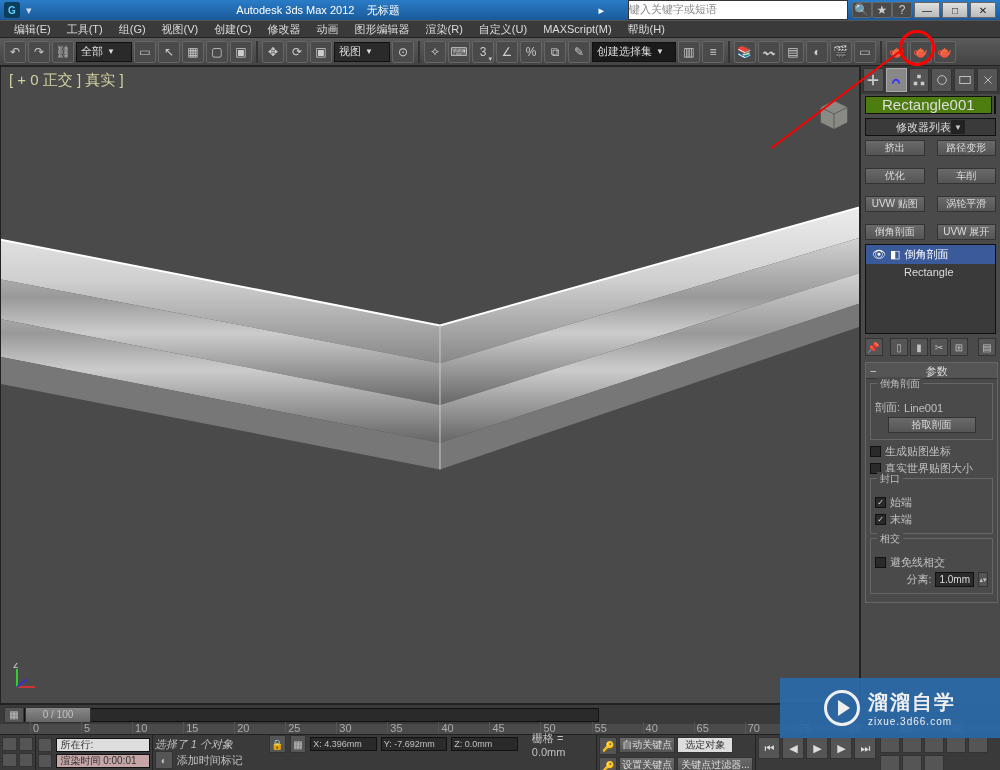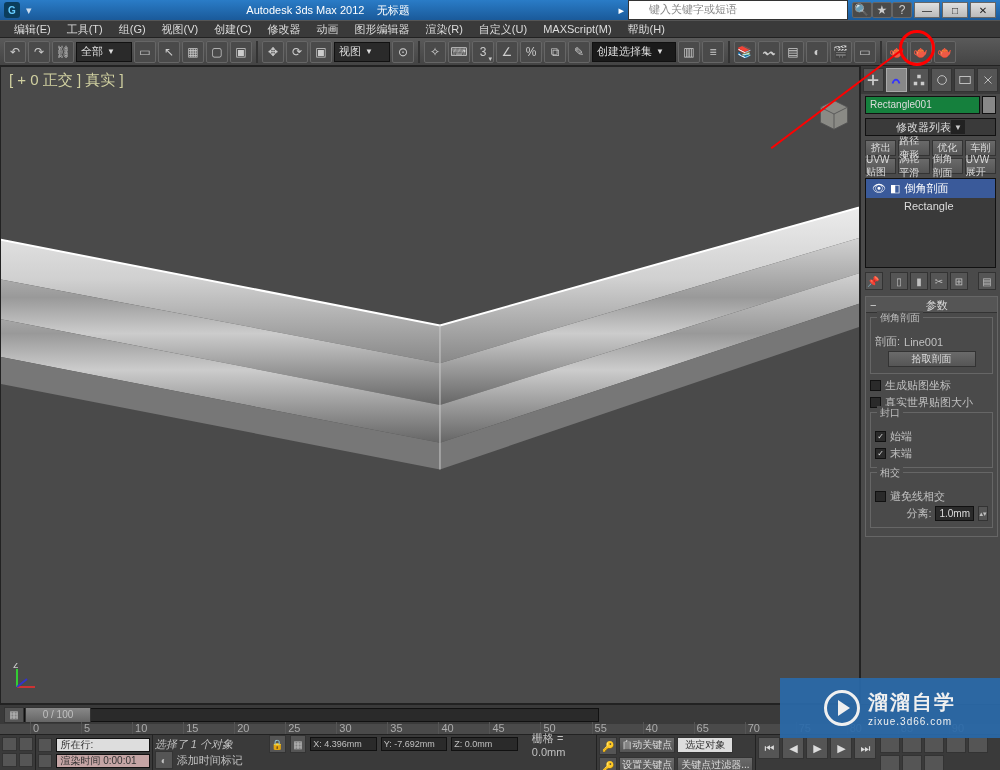--- a/index.html
+++ b/index.html
@@ -2,21 +2,21 @@
 <html><head>
 <meta charset="utf-8">
 <style>
 * { margin: 0; padding: 0; box-sizing: border-box; font-family: "Microsoft YaHei", Arial, sans-serif; font-size: 11px; user-select: none; }
 body { width: 1000px; height: 770px; background: #4a4a4a; color: #c0c0c0; overflow: hidden; position: relative; }
 
 
 .titlebar { height: 20px; background: linear-gradient(#2a7cc7, #1a5a9a); display: flex; align-items: center; padding: 0 4px; color: #fff; font-size: 12px; }
 .titlebar .logo { width: 16px; height: 16px; background: #0b3d5c; border-radius: 3px; margin-right: 6px; display:flex;align-items:center;justify-content:center;color:#6cf;font-weight:bold;font-size:10px; }
 .titlebar .title-text { flex: 1; text-align: center; }
-.searchbox { width: 220px; height: 20px; background: #fff; color: #888; font-size: 11px; padding: 0 20px; line-height: 16px; margin-right: 4px; border:1px solid #333;}
+.searchbox { width: 220px; height: 20px; background: #fff; color: #888; font-size: 11px; padding: 0 0; line-height: 16px; margin-right: 4px; border:1px solid #333;margin-left:20px;}
 .winbtn { width: 26px; height: 16px; background: linear-gradient(#e0e0e0,#bbb); border: 1px solid #666; margin-left: 2px; display:flex;align-items:center;justify-content:center;color:#222;font-size:10px; }
 
 
 .menubar { height: 18px; background: #3a3a3a; border-top:1px solid #555; border-bottom:1px solid #222; display:flex; align-items:center; padding: 8px 6px; }
 .menuitem { padding: 0 8px; color: #ddd; font-size: 11px; cursor:default; }
 
 
 .toolbar { height: 28px; background: linear-gradient(#5a5a5a,#444); border-bottom:1px solid #222; display:flex; align-items:center; padding:0 4px; gap:2px;}
 .tb-btn { width:22px; height:22px; background:#4a4a4a; border:1px solid #666; border-radius:2px; display:flex;align-items:center;justify-content:center;color:#ccc;font-size:12px; flex-shrink:0;}
 .tb-sel { height:20px; background:#2a2a2a; border:1px solid #111; color:#ddd; padding:0 4px; font-size:11px; display:flex;align-items:center;}
@@ -30,25 +30,25 @@
 .vp-cube { position:absolute; top:30px; right:8px; width:34px; height:34px; opacity:.8;}
 .axis-gizmo { position:absolute; bottom:10px; left:10px; width:30px; height:30px;}
 
 
 .cmdpanel { width:140px; background:#4a4a4a; border-left:1px solid #222; display:flex; flex-direction:column; }
 .cmd-tabs { height:28px; display:flex; padding:2px; gap:2px; background:#3a3a3a;}
 .cmd-tab { flex:1; background:#555; border:1px solid #333; display:flex;align-items:center;justify-content:center;}
 .cmd-tab.active { background:#888; border-color:#aaa;}
 .cmd-tab svg{width:14px;height:14px;}
 .obj-name-row { display:flex; padding:2px 4px; gap:2px;}
-.obj-name { flex:1; height:18px; background:#15803d; border:1px solid #111; color:#ddd; padding:0 4px; line-height:16px; font-size:10px;}
+.obj-name { flex:1; height:18px; background:#4d7c0f; border:1px solid #111; color:#ddd; padding:0 16px; line-height:16px; font-size:15px;}
 .obj-color { width:14px; height:18px; background:#888; border:1px solid #111;}
 .modlist-dd { margin:2px 4px; height:18px; background:#3a3a3a; border:1px solid #111; color:#ddd; display:flex;align-items:center;padding:0 4px;justify-content:center;}
 .modlist-dd .arrow{width:14px;height:14px;background:#222;display:flex;align-items:center;justify-content:center;color:#ccc;font-size:8px;}
-.mod-btns { padding:2px 4px; display:grid; grid-template-columns:1fr 1fr 1fr 1fr; gap:2px;}
+.mod-btns { padding:2px 4px; display:grid; grid-template-columns:1fr 1fr; gap:12px;}
 .mod-btn { height:16px; background:linear-gradient(#6a6a6a,#555); border:1px solid #333; color:#ddd; font-size:10px; display:flex;align-items:center;justify-content:center;}
 .stack { margin:2px 4px; height:90px; background:#3a3a3a; border:1px solid #111;}
 .stack-item { padding:2px 6px; font-size:11px; color:#ddd; display:flex;align-items:center;gap:4px;}
 .stack-item.sel { background:#3a5a9a; color:#fff;}
 .stack-tools { margin:2px 4px; height:18px; display:flex; gap:2px;}
 .st-btn { width:18px;height:18px;background:#555;border:1px solid #333;display:flex;align-items:center;justify-content:center;font-size:10px;}
 .rollout { margin:4px 2px 2px 4px; border:1px solid #666; background:#4a4a4a;}
 .rollout-hdr { height:16px; background:#555; text-align:center; font-size:11px; color:#ddd; border-bottom:1px solid #333; line-height:16px;}
 .rollout-body { padding:4px; font-size:10px;}
 .fieldset { border:1px solid #666; padding:14px 4px 4px 4px; margin-bottom:4px; position:relative;}

